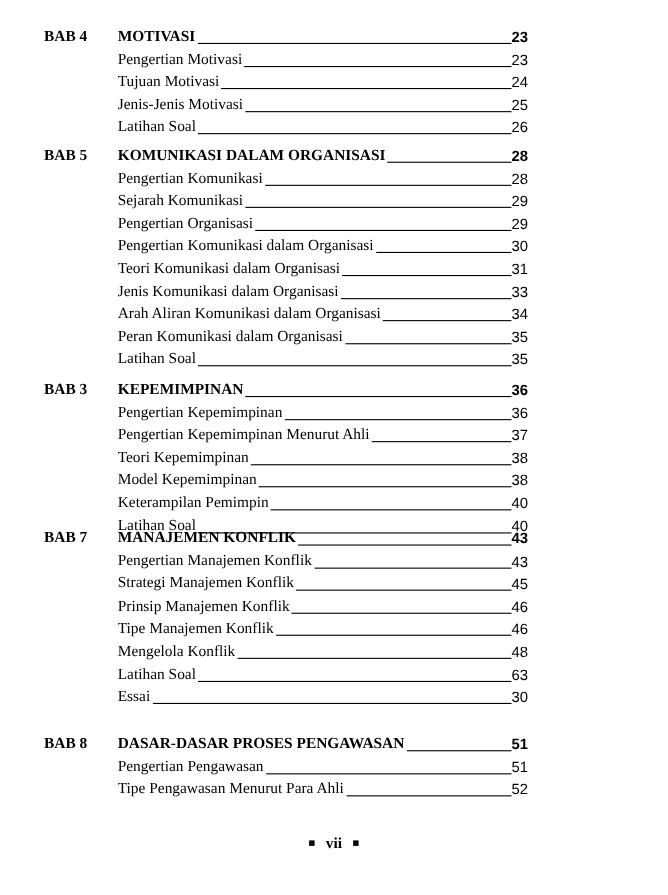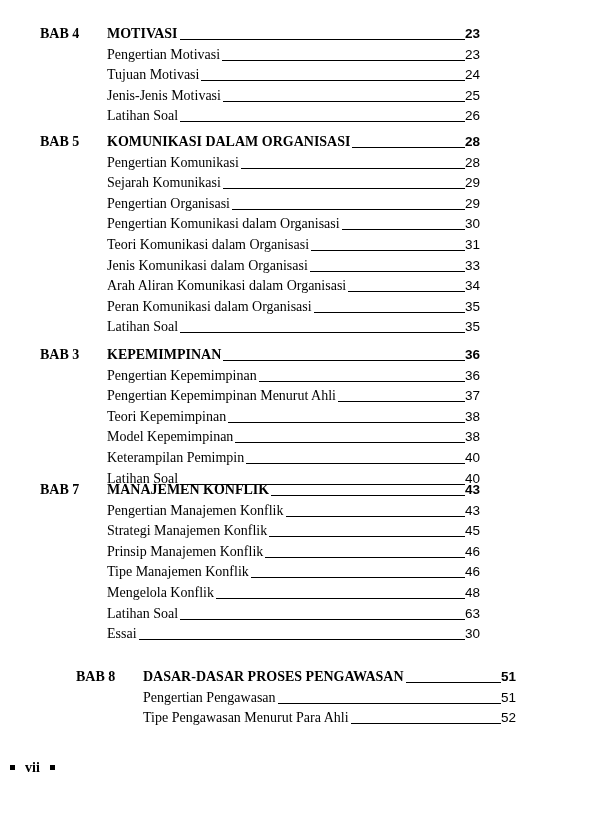--- a/index.html
+++ b/index.html
@@ -7,21 +7,21 @@
   .page { position: absolute; left: 0; top: 0; width: 508px; height: 814px; }
   .group { position: absolute; left: 40px; width: 445px; }
   .row { position: relative; height: 20.6px; line-height: 20.6px; white-space: nowrap; }
   .bab-label { position: absolute; left: 0; top: 0; font-family: "Liberation Serif", serif; font-weight: bold; font-size: 14px; }
   .entry { position: absolute; left: 67px; right: 20px; top: 0; display: flex; align-items: flex-start; }
   .entry-title { font-family: "Liberation Serif", serif; font-size: 14px; flex: 0 0 auto; }
   .chapter .entry-title { font-weight: bold; }
   .leader { flex: 1 1 auto; border-bottom: 1px solid #000; margin-left: 2px; height: 14px; transform: translateY(1px); }
   .page-num { position: absolute; right: 2px; top: 0; font-family: "Liberation Sans", sans-serif; font-size: 13.5px; width: 18px; text-align: left; }
   .chapter .page-num { font-weight: bold; }
-  .footer { position: absolute; top: 760px; left: 0; width: 607px; height: 20px; font-family: "Liberation Serif", serif; font-weight: bold; font-size: 14px; }
+  .footer { position: absolute; top: 760px; left: 0; width: 607px; height: 20px; text-align: center; font-family: "Liberation Serif", serif; font-weight: bold; font-size: 14px; }
   .footer .sq { display: inline-block; width: 5px; height: 5px; background: #000; vertical-align: middle; margin: 0 10px; position: relative; top: -1px; }
   .footer .num { display: inline-block; }
 </style>
 </head>
 <body>
 
 <div class="page">
   <div id="toc">
       <div class="group" style="top: 24px;">
         <div class="row chapter">
@@ -238,21 +238,21 @@
           <span class="page-num">63</span>
         </div>
         <div class="row">
           <span class="entry">
             <span class="entry-title">Essai</span>
             <span class="leader"></span>
           </span>
           <span class="page-num">30</span>
         </div>
       </div>
-      <div class="group" style="top: 667px; margin-left: 36px;">
+      <div class="group" style="top: 667px;">
         <div class="row chapter">
           <span class="bab-label">BAB 8</span>
           <span class="entry">
             <span class="entry-title">DASAR-DASAR PROSES PENGAWASAN</span>
             <span class="leader"></span>
           </span>
           <span class="page-num">51</span>
         </div>
         <div class="row">
           <span class="entry">

